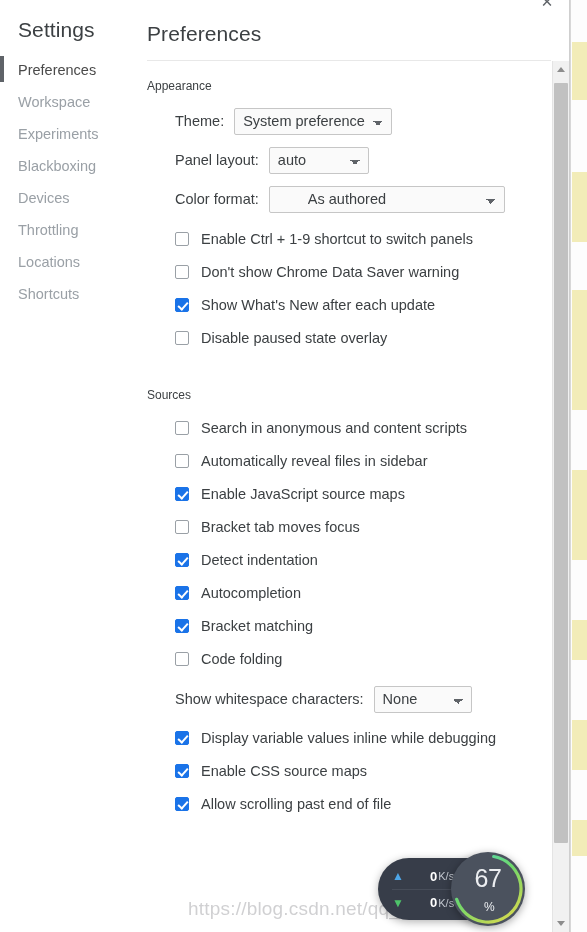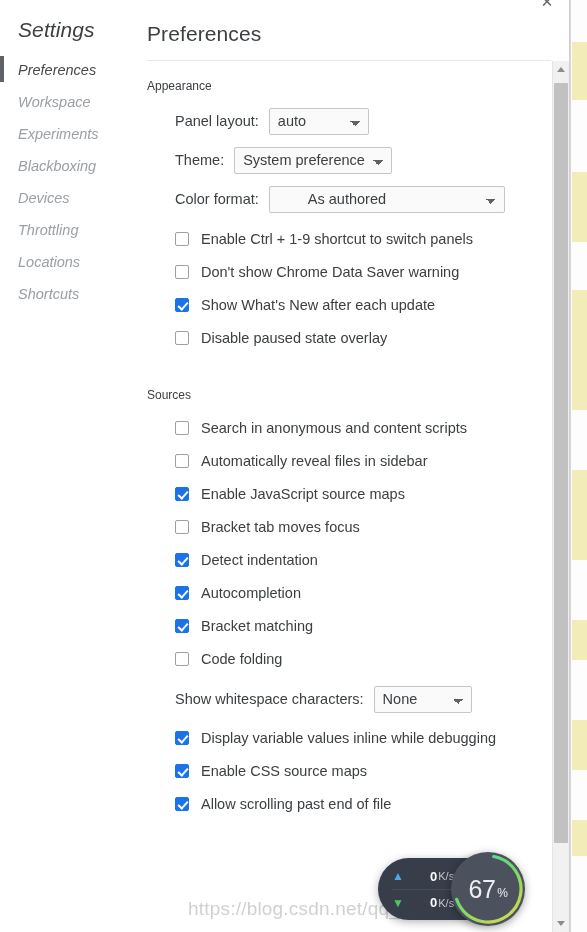--- a/index.html
+++ b/index.html
@@ -45,21 +45,20 @@
     overflow: hidden;
   }
 
   
   #sidebar {
     width: 139px;
     flex: 0 0 139px;
     background: #ffffff;
     padding-top: 18px;
     position: relative;
-    font-style: italic;
   }
   #sidebar-title {
     font-size: 21px;
     font-weight: 400;
     color: #3c4043;
     padding: 0 0 12px 18px;
     letter-spacing: .1px;
   }
   .sidebar-item {
     position: relative;
@@ -304,20 +303,21 @@
   }
   #cpu-gauge .gauge-text {
     position: absolute;
     inset: 0;
     display: flex;
     align-items: center;
     justify-content: center;
     color: #eceef1;
     font-size: 25px;
     letter-spacing: -.5px;
+    flex-direction: column;
   }
   #cpu-gauge .gauge-pct {
     font-size: 12px;
     margin-left: 2px;
     align-self: center;
     padding-top: 7px;
   }
 
   
   #watermark {
@@ -387,27 +387,27 @@
     </div>
     <div id="header-divider"></div>
 
     <div id="content-wrap">
       <div id="content">
 
         <div class="section">
           <h2 class="section-title">Appearance</h2>
 
           <div class="row">
+            <span class="row-label">Theme:</span>
+            <select class="dropdown w-theme"><option value="System preference">System preference</option><option value="Light">Light</option><option value="Dark">Dark</option></select>
+          </div>
+
+          <div class="row">
             <span class="row-label">Panel layout:</span>
             <select class="dropdown w-panel"><option value="auto">auto</option><option value="horizontal">horizontal</option><option value="vertical">vertical</option></select>
-          </div>
-
-          <div class="row">
-            <span class="row-label">Theme:</span>
-            <select class="dropdown w-theme"><option value="System preference">System preference</option><option value="Light">Light</option><option value="Dark">Dark</option></select>
           </div>
 
           <div class="row">
             <span class="row-label">Color format:</span>
             <select class="dropdown w-color"><option value="As authored">As authored</option><option value="HEX">HEX</option><option value="RGB">RGB</option><option value="HSL">HSL</option></select>
           </div>
 
           <div class="check-row" style="margin-top:14px;">
             <span class="cb"></span>
             <span class="check-label">Enable Ctrl + 1-9 shortcut to switch panels</span>

